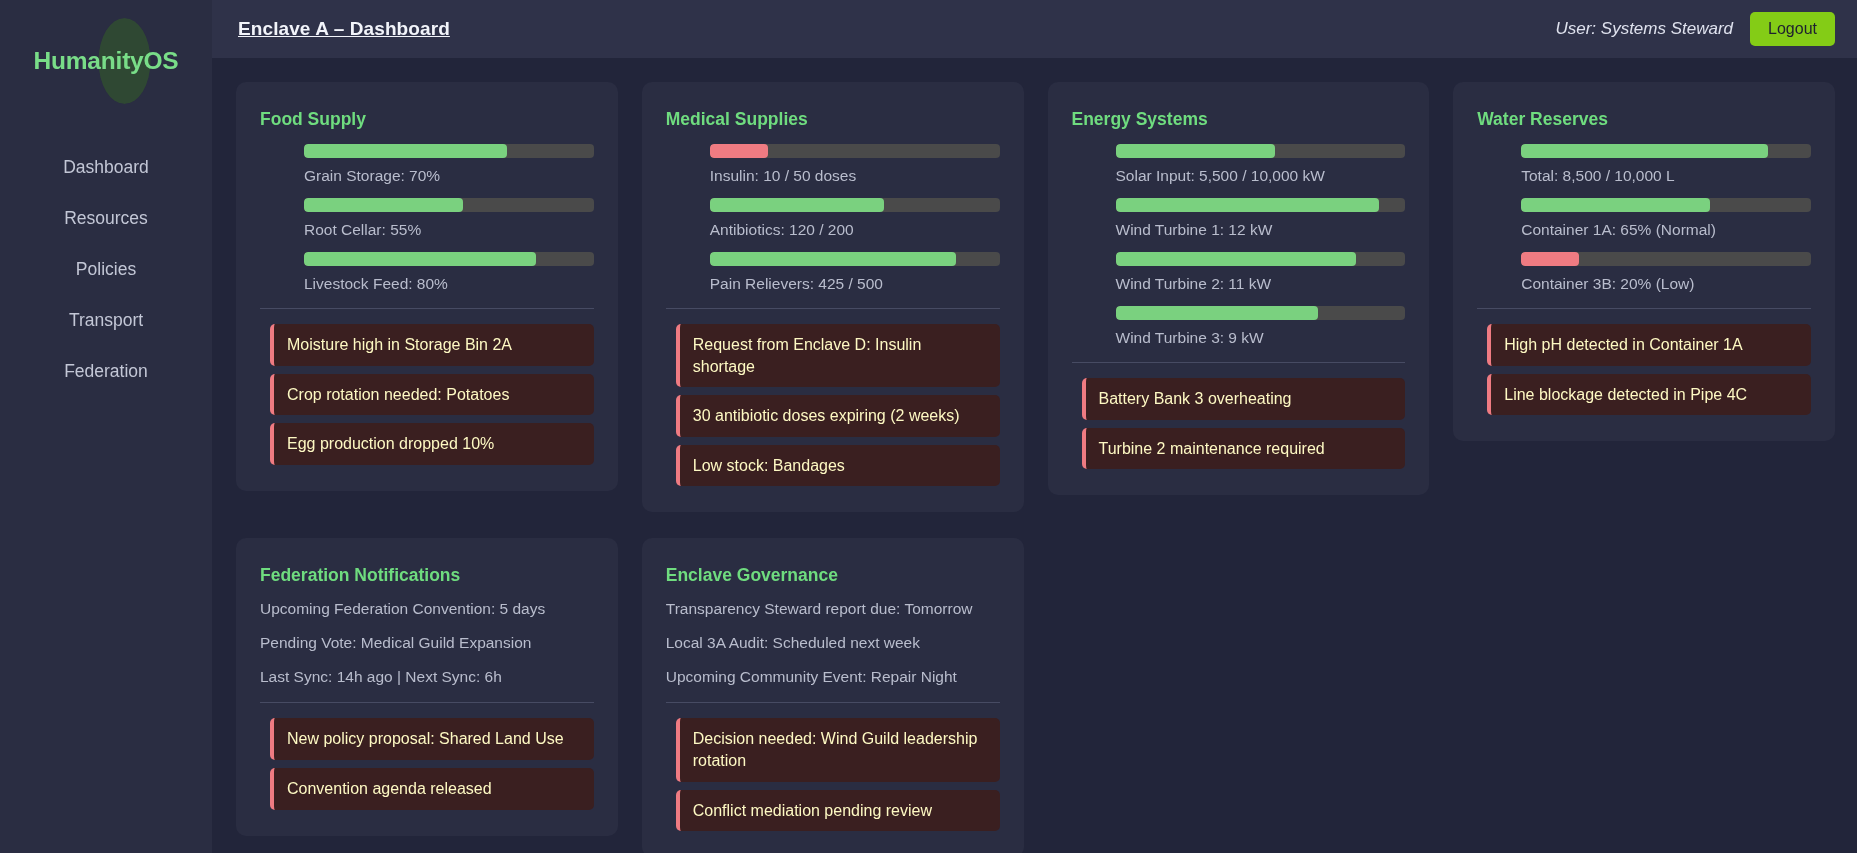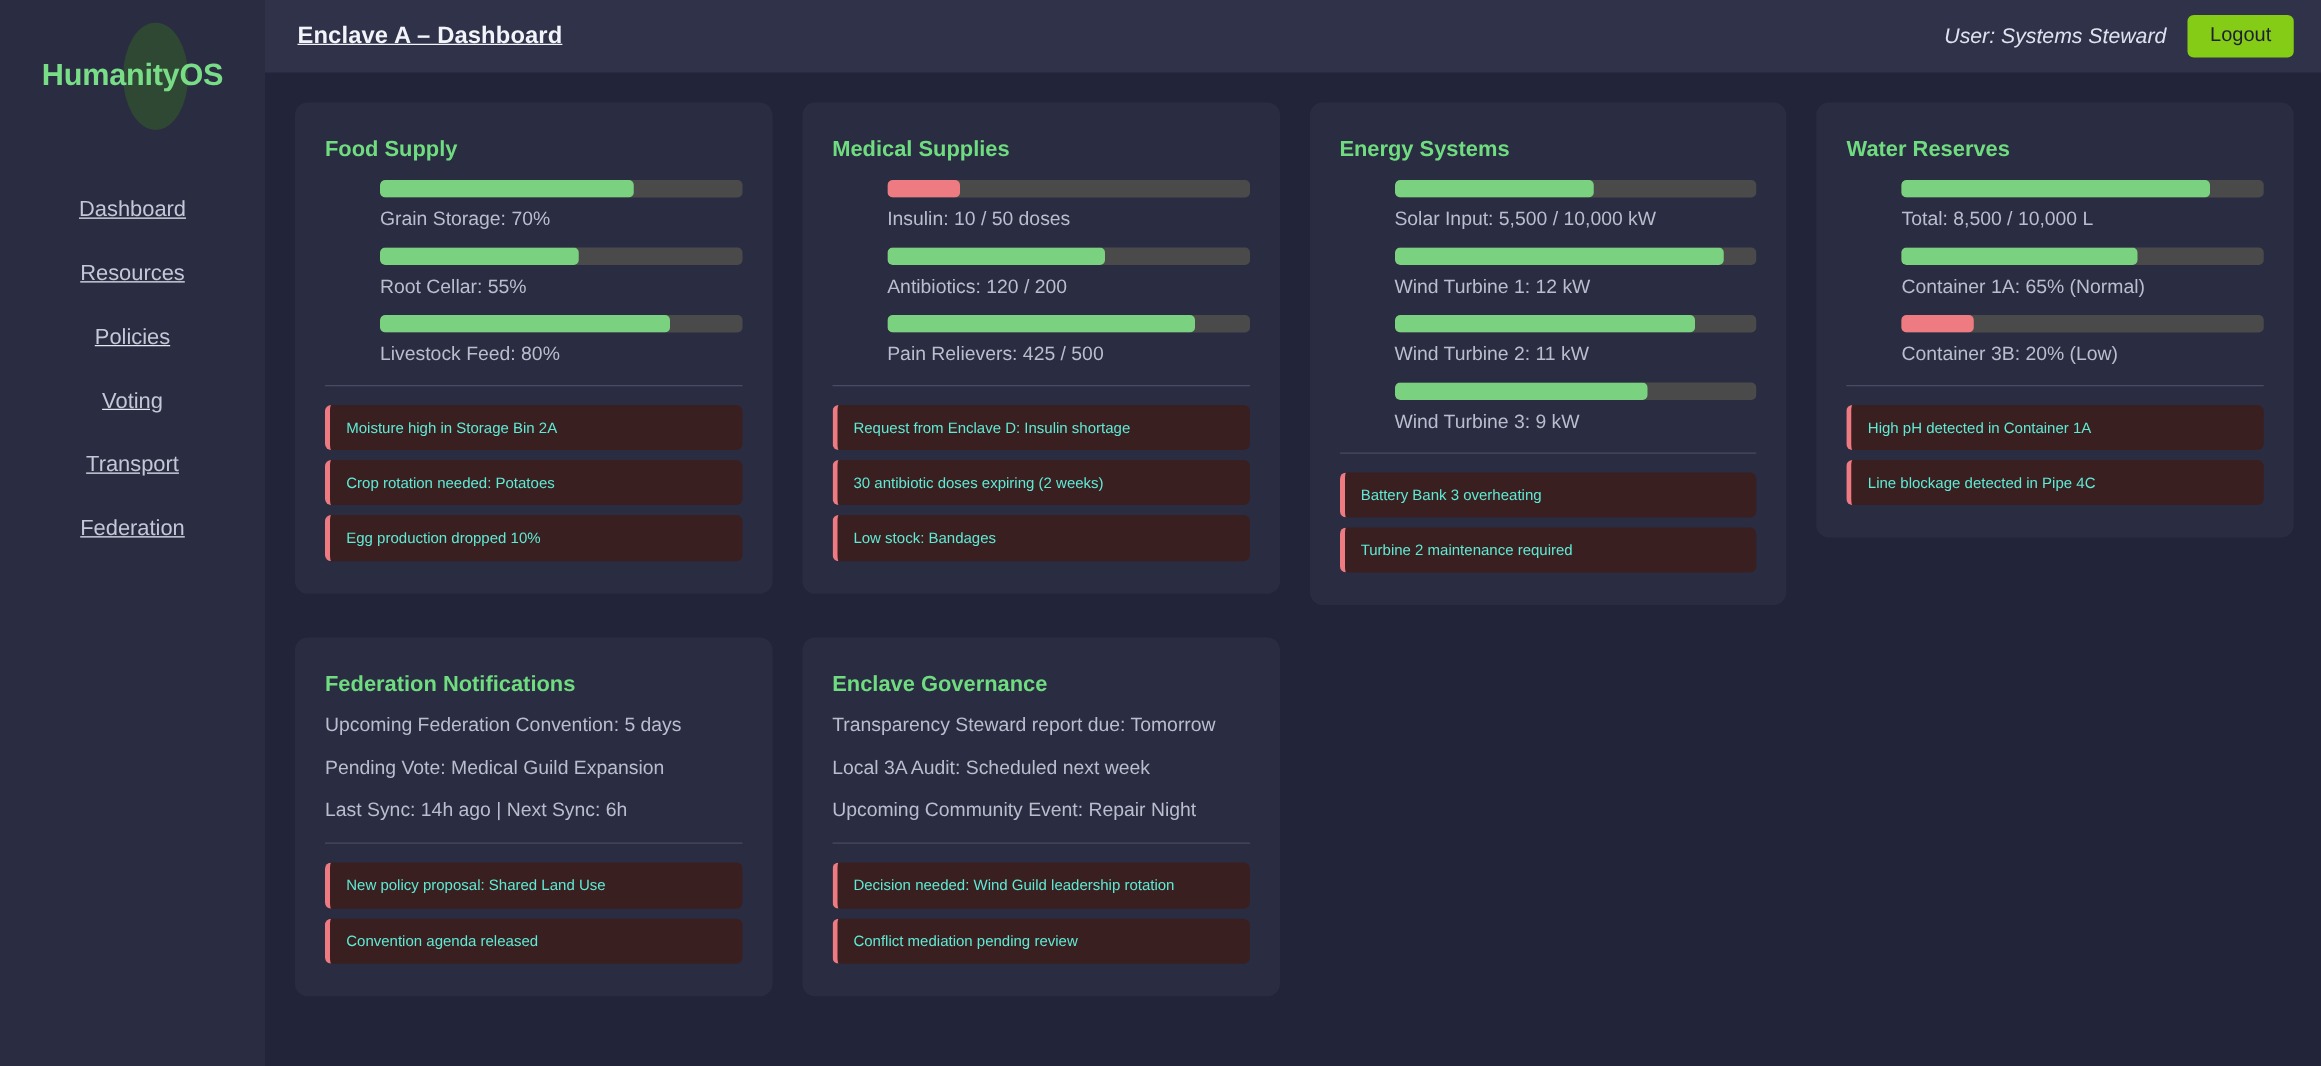--- a/index.html
+++ b/index.html
@@ -60,21 +60,20 @@
     color: #79dd88;
     letter-spacing: -0.2px;
   }
 
   .nav {
     width: 100%;
     margin-top: 12px;
     display: flex;
     flex-direction: column;
     align-items: center;
-    text-decoration: underline;
   }
 
   .nav-item {
     width: 100%;
     text-align: center;
     font-size: 17.5px;
     color: #c3c7d6;
     padding: 15px 0;
     cursor: pointer;
   }
@@ -197,39 +196,39 @@
   }
 
   
   .alerts { display: flex; flex-direction: column; gap: 8px; }
 
   .alert {
     background: #3a1f20;
     border-left: 4px solid #ef7b82;
     border-radius: 5px;
     padding: 10px 12px 10px 13px;
-    font-size: 12px;
-    color: #5eead4;
+    font-size: 16px;
+    color: #fef9c3;
     line-height: 1.35;
     cursor: pointer;
+    margin-left: 10px;
   }
 </style>
 </head>
 <body>
 
 <aside class="sidebar">
   <div class="brand">
     <div class="brand-leaf"></div>
     <div class="brand-text">HumanityOS</div>
   </div>
   <nav class="nav">
     <div class="nav-item">Dashboard</div>
     <div class="nav-item">Resources</div>
     <div class="nav-item">Policies</div>
-    <div class="nav-item">Voting</div>
     <div class="nav-item">Transport</div>
     <div class="nav-item">Federation</div>
   </nav>
 </aside>
 
 <div class="main">
 
   <header class="topbar">
     <div class="topbar-title">Enclave A – Dashboard</div>
     <div class="topbar-right">

